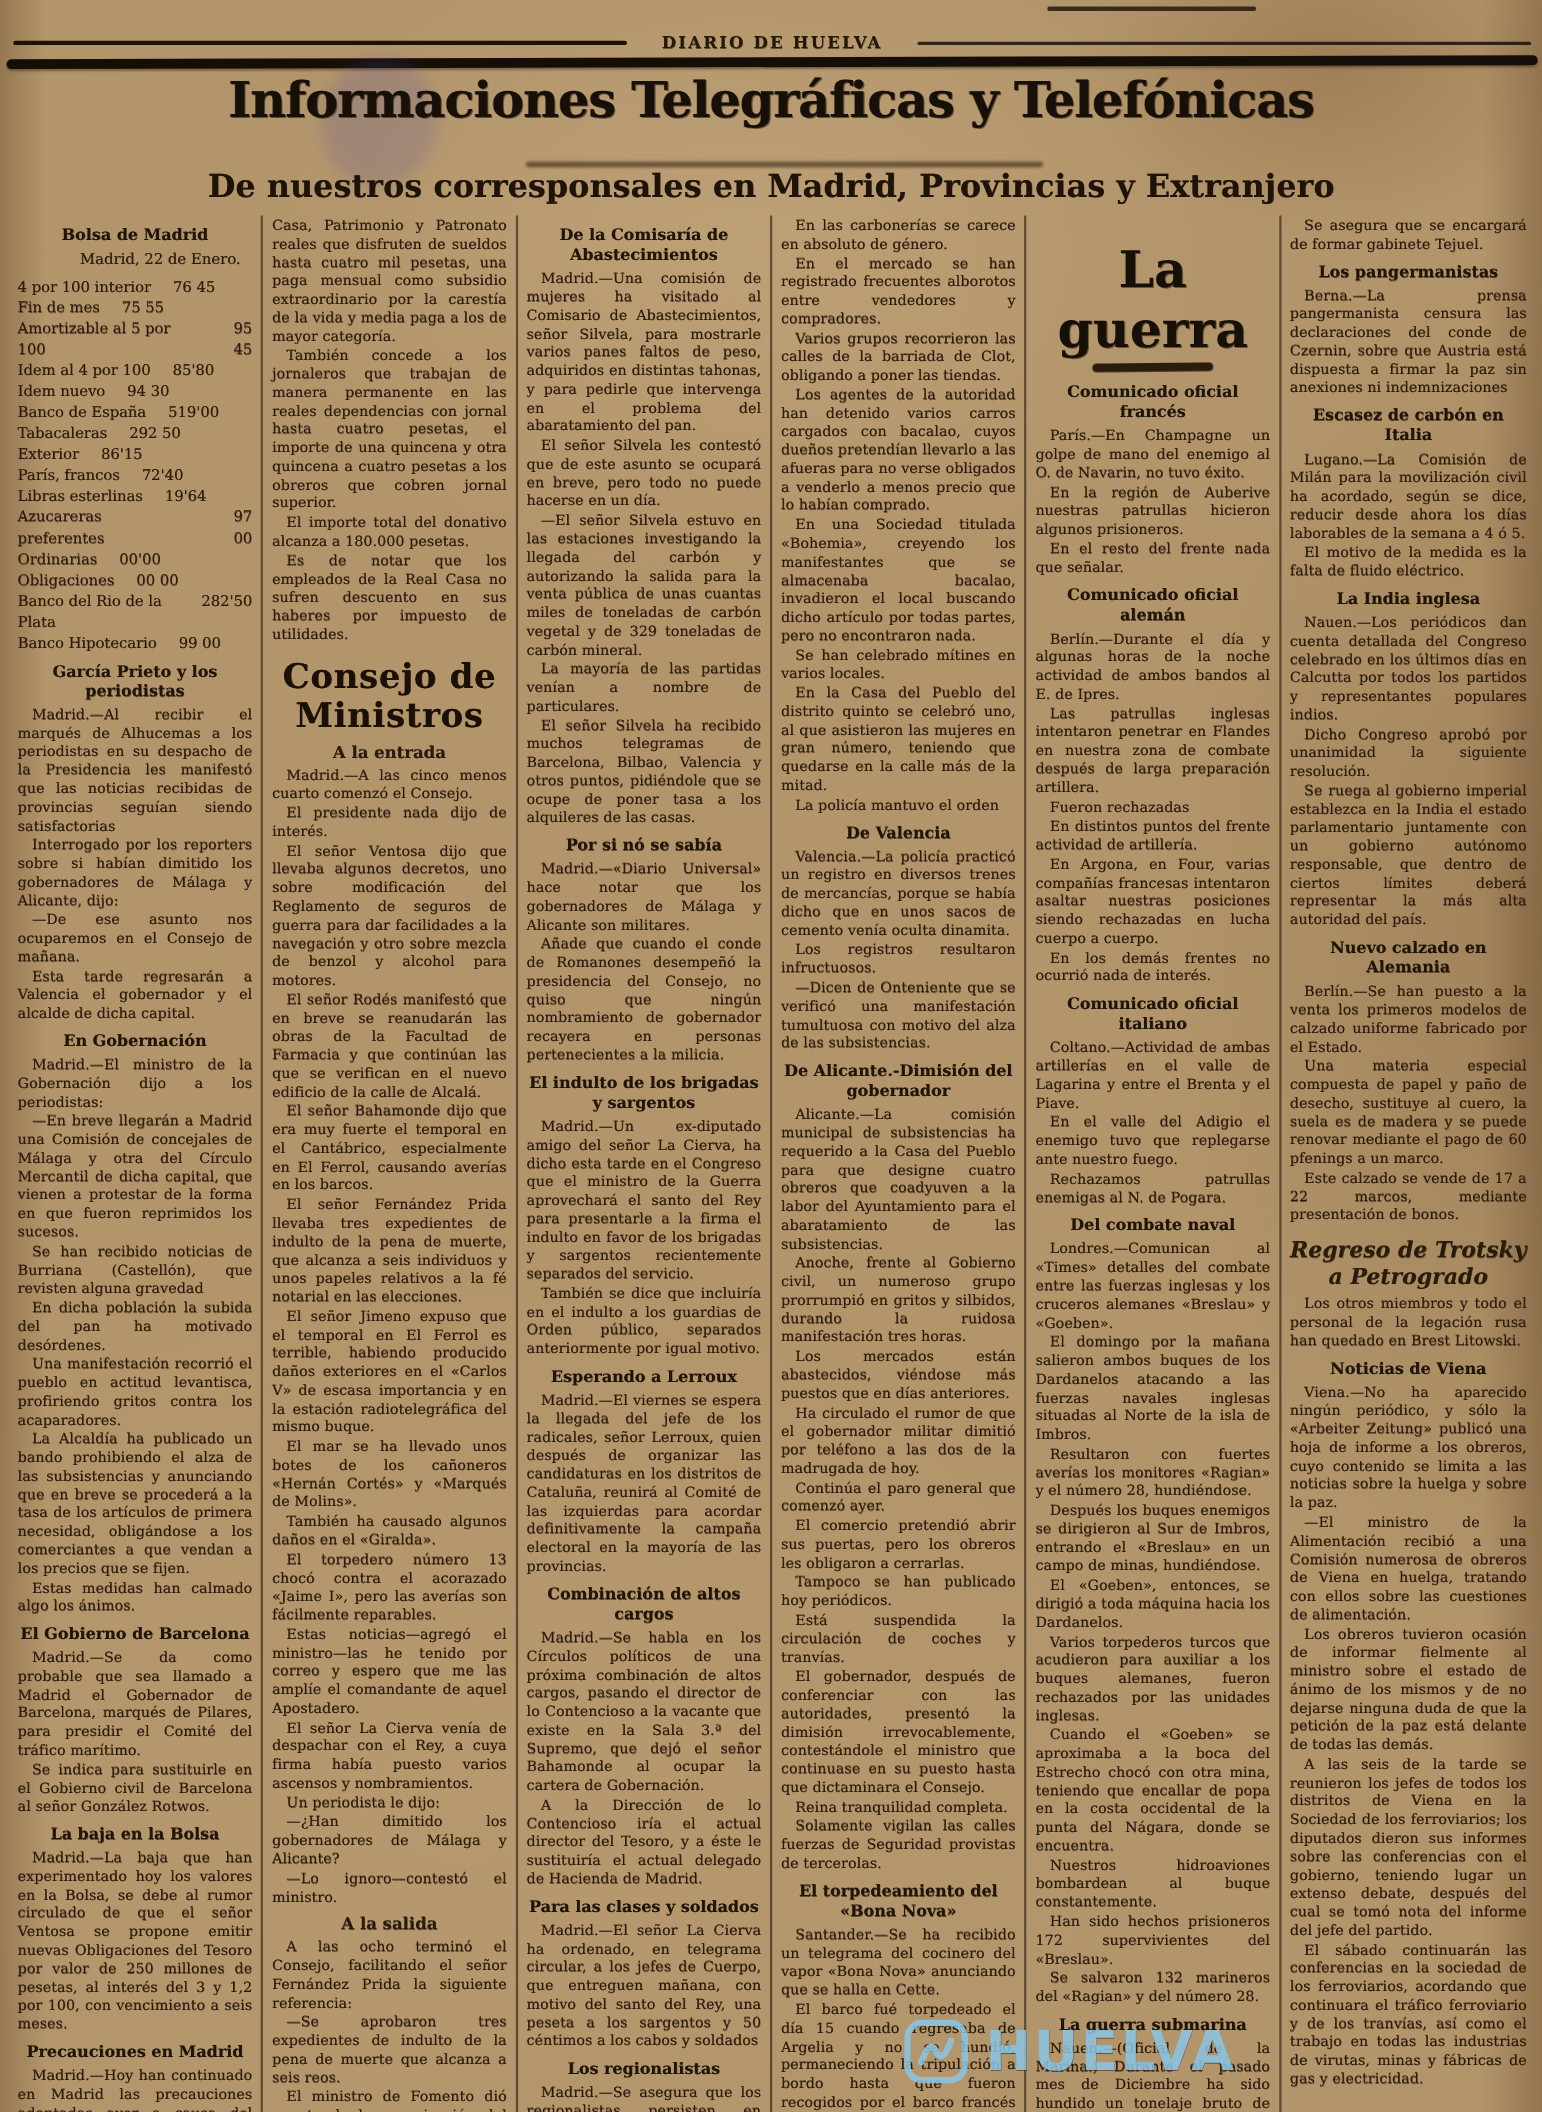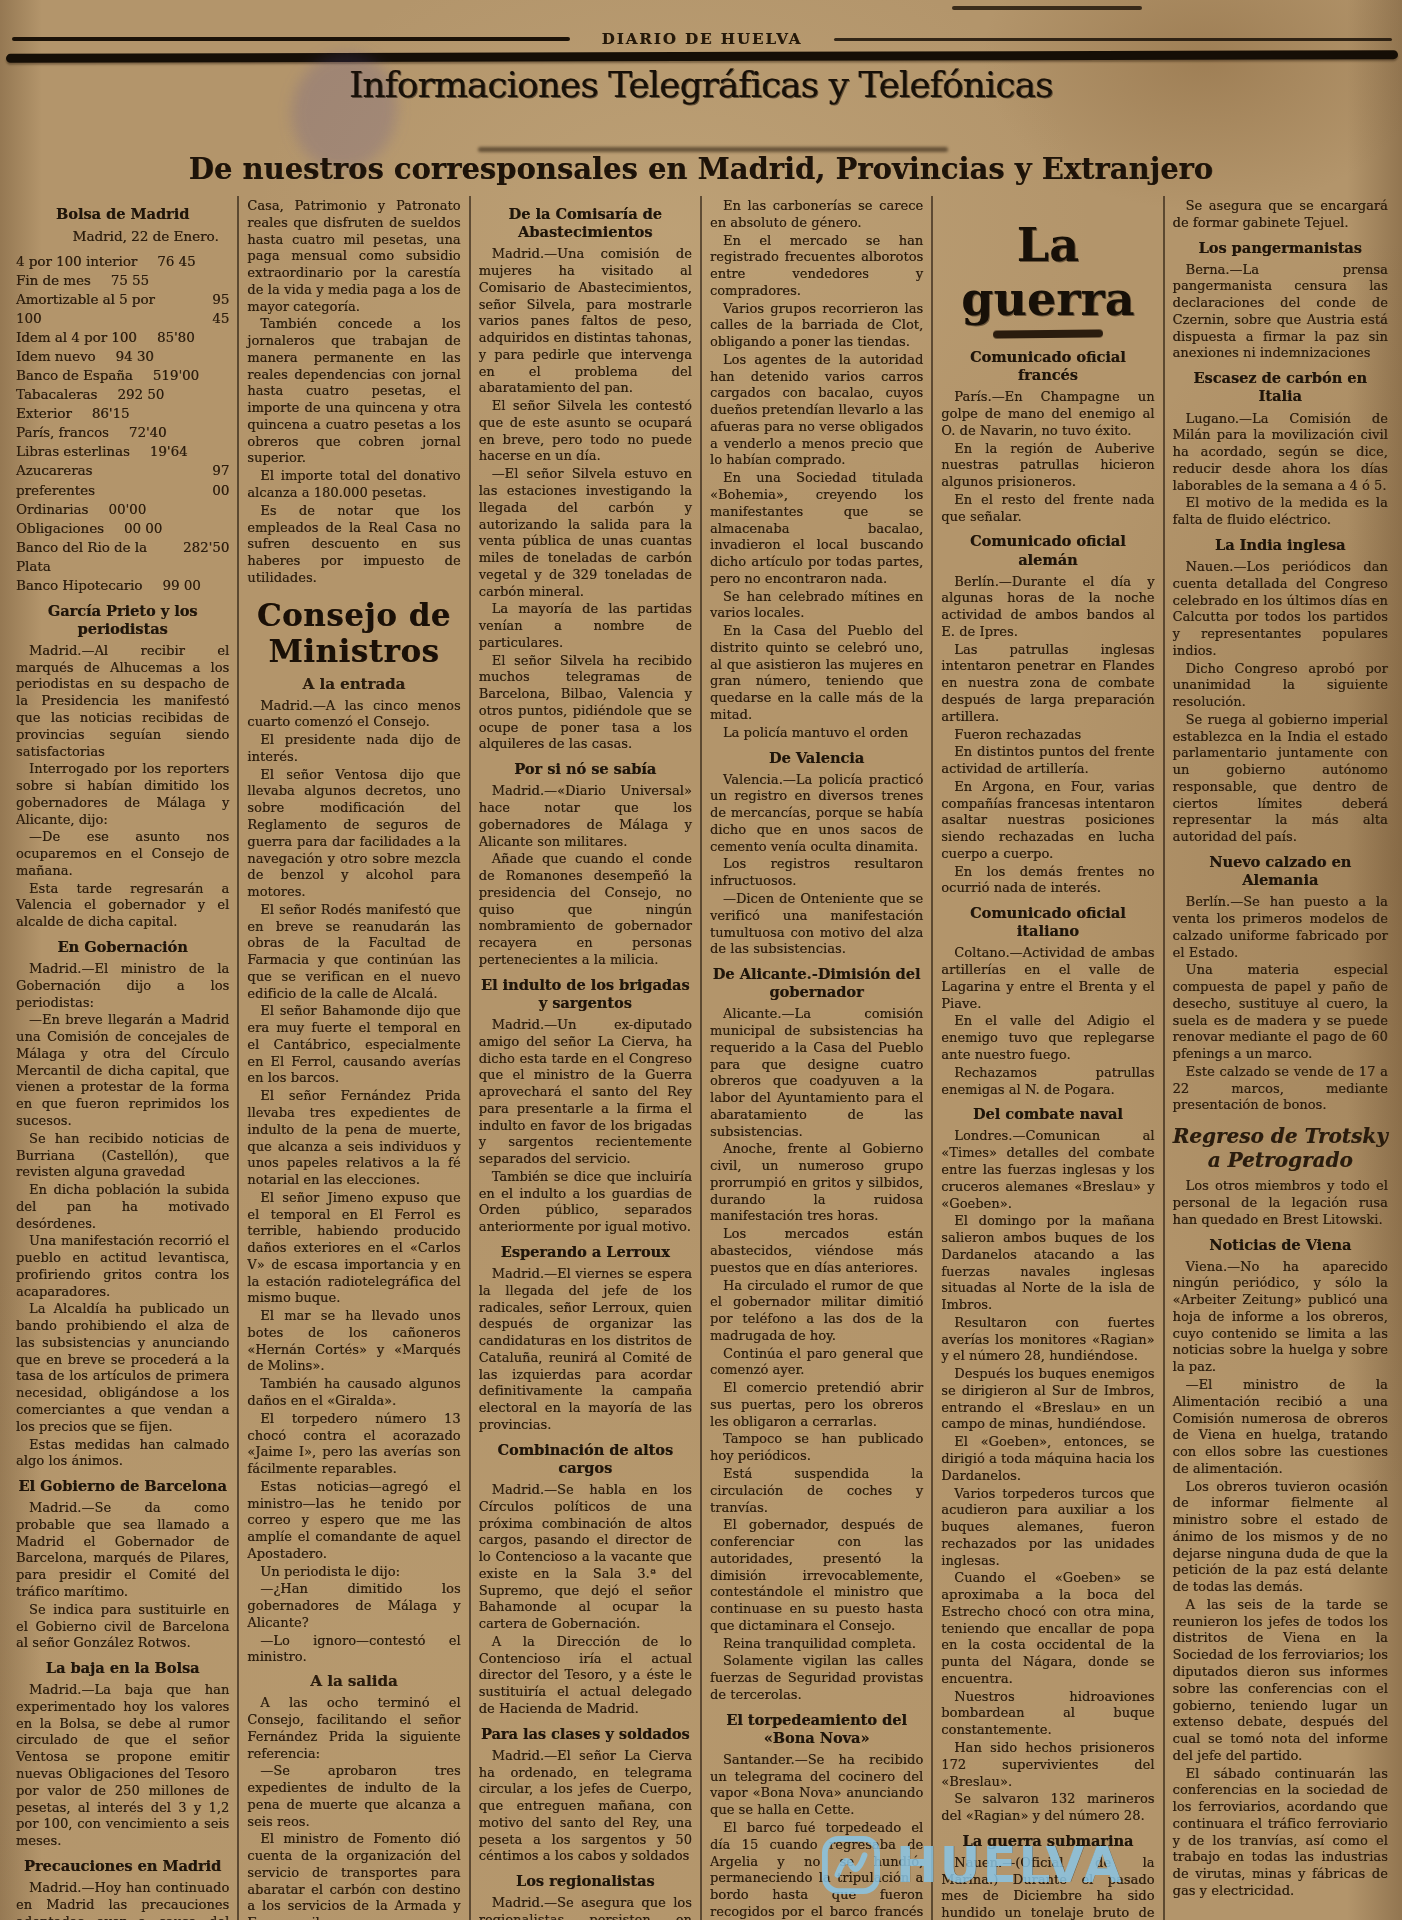--- a/index.html
+++ b/index.html
@@ -21,21 +21,21 @@
   
   .mast-row{ position:absolute; top:30px; left:12px; right:10px; display:flex; align-items:center; gap:32px; }
   .mast-line{ flex:1; height:4px; background:#1b1208; border-radius:3px; }
   .mast-line.thin{ height:3px; opacity:.85; }
   .mast-title{ font-size:15px; font-weight:bold; letter-spacing:2px; color:#241809; white-space:nowrap; }
   .heavy-rule{ position:absolute; top:52px; left:6px; right:4px; height:9px; background:#150e06; border-radius:5px; transform:rotate(-0.15deg); box-shadow:0 2px 2px rgba(40,25,10,.4);}
   .top-frag{ position:absolute; top:6px; left:952px; width:190px; height:4px; background:#1b1208; opacity:.8; border-radius:2px;}
 
   .headline{
     position:absolute; top:64px; left:0; width:100%; text-align:center;
-    font-size:36px; font-weight:normal; letter-spacing:-1px; white-space:nowrap;
+    font-size:45px; font-weight:bold; letter-spacing:-1px; white-space:nowrap;
     color:#171008; text-shadow:1px 1px 0 rgba(30,18,8,.55), -0.5px 0 0 rgba(30,18,8,.45);
   }
   .headline-smudge{ position:absolute; top:147px; left:478px; width:470px; height:5px; background:rgba(35,22,10,.55); filter:blur(1.5px); border-radius:3px;}
   .subheadline{
     position:absolute; top:152px; left:0; width:100%; text-align:center;
     font-size:29px; font-weight:bold; color:#1d1309; white-space:nowrap;
   }
   .stamp{ position:absolute; top:52px; left:292px; width:105px; height:118px; background:rgba(78,70,148,.20); border-radius:50%; filter:blur(7px); transform:rotate(12deg);}
 
   
@@ -182,20 +182,21 @@
         <p class="blk-para">El presidente nada dijo de interés.</p>
         <p class="blk-para">El señor Ventosa dijo que llevaba algunos decretos, uno sobre modificación del Reglamento de seguros de guerra para dar facilidades a la navegación y otro sobre mezcla de benzol y alcohol para motores.</p>
         <p class="blk-para">El señor Rodés manifestó que en breve se reanudarán las obras de la Facultad de Farmacia y que continúan las que se verifican en el nuevo edificio de la calle de Alcalá.</p>
         <p class="blk-para">El señor Bahamonde dijo que era muy fuerte el temporal en el Cantábrico, especialmente en El Ferrol, causando averías en los barcos.</p>
         <p class="blk-para">El señor Fernández Prida llevaba tres expedientes de indulto de la pena de muerte, que alcanza a seis individuos y unos papeles relativos a la fé notarial en las elecciones.</p>
         <p class="blk-para">El señor Jimeno expuso que el temporal en El Ferrol es terrible, habiendo producido daños exteriores en el «Carlos V» de escasa importancia y en la estación radiotelegráfica del mismo buque.</p>
         <p class="blk-para">El mar se ha llevado unos botes de los cañoneros «Hernán Cortés» y «Marqués de Molins».</p>
         <p class="blk-para">También ha causado algunos daños en el «Giralda».</p>
         <p class="blk-para">El torpedero número 13 chocó contra el acorazado «Jaime I», pero las averías son fácilmente reparables.</p>
         <p class="blk-para">Estas noticias—agregó el ministro—las he tenido por correo y espero que me las amplíe el comandante de aquel Apostadero.</p>
+        <p class="blk-para">El señor La Cierva venía de despachar con el Rey, a cuya firma había puesto varios ascensos y nombramientos.</p>
         <p class="blk-para">Un periodista le dijo:</p>
         <p class="blk-para">—¿Han dimitido los gobernadores de Málaga y Alicante?</p>
         <p class="blk-para">—Lo ignoro—contestó el ministro.</p>
         <div class="blk-subheading">A la salida</div>
         <p class="blk-para">A las ocho terminó el Consejo, facilitando el señor Fernández Prida la siguiente referencia:</p>
         <p class="blk-para">—Se aprobaron tres expedientes de indulto de la pena de muerte que alcanza a seis reos.</p>
         <p class="blk-para">El ministro de Fomento dió cuenta de la organización del servicio de transportes para abaratar el carbón con destino a los servicios de la Armada y Ferrocarriles.</p>
       </div>
     <div class="col sep" id="col-2">
         <div class="blk-heading">De la Comisaría de Abastecimientos</div>

